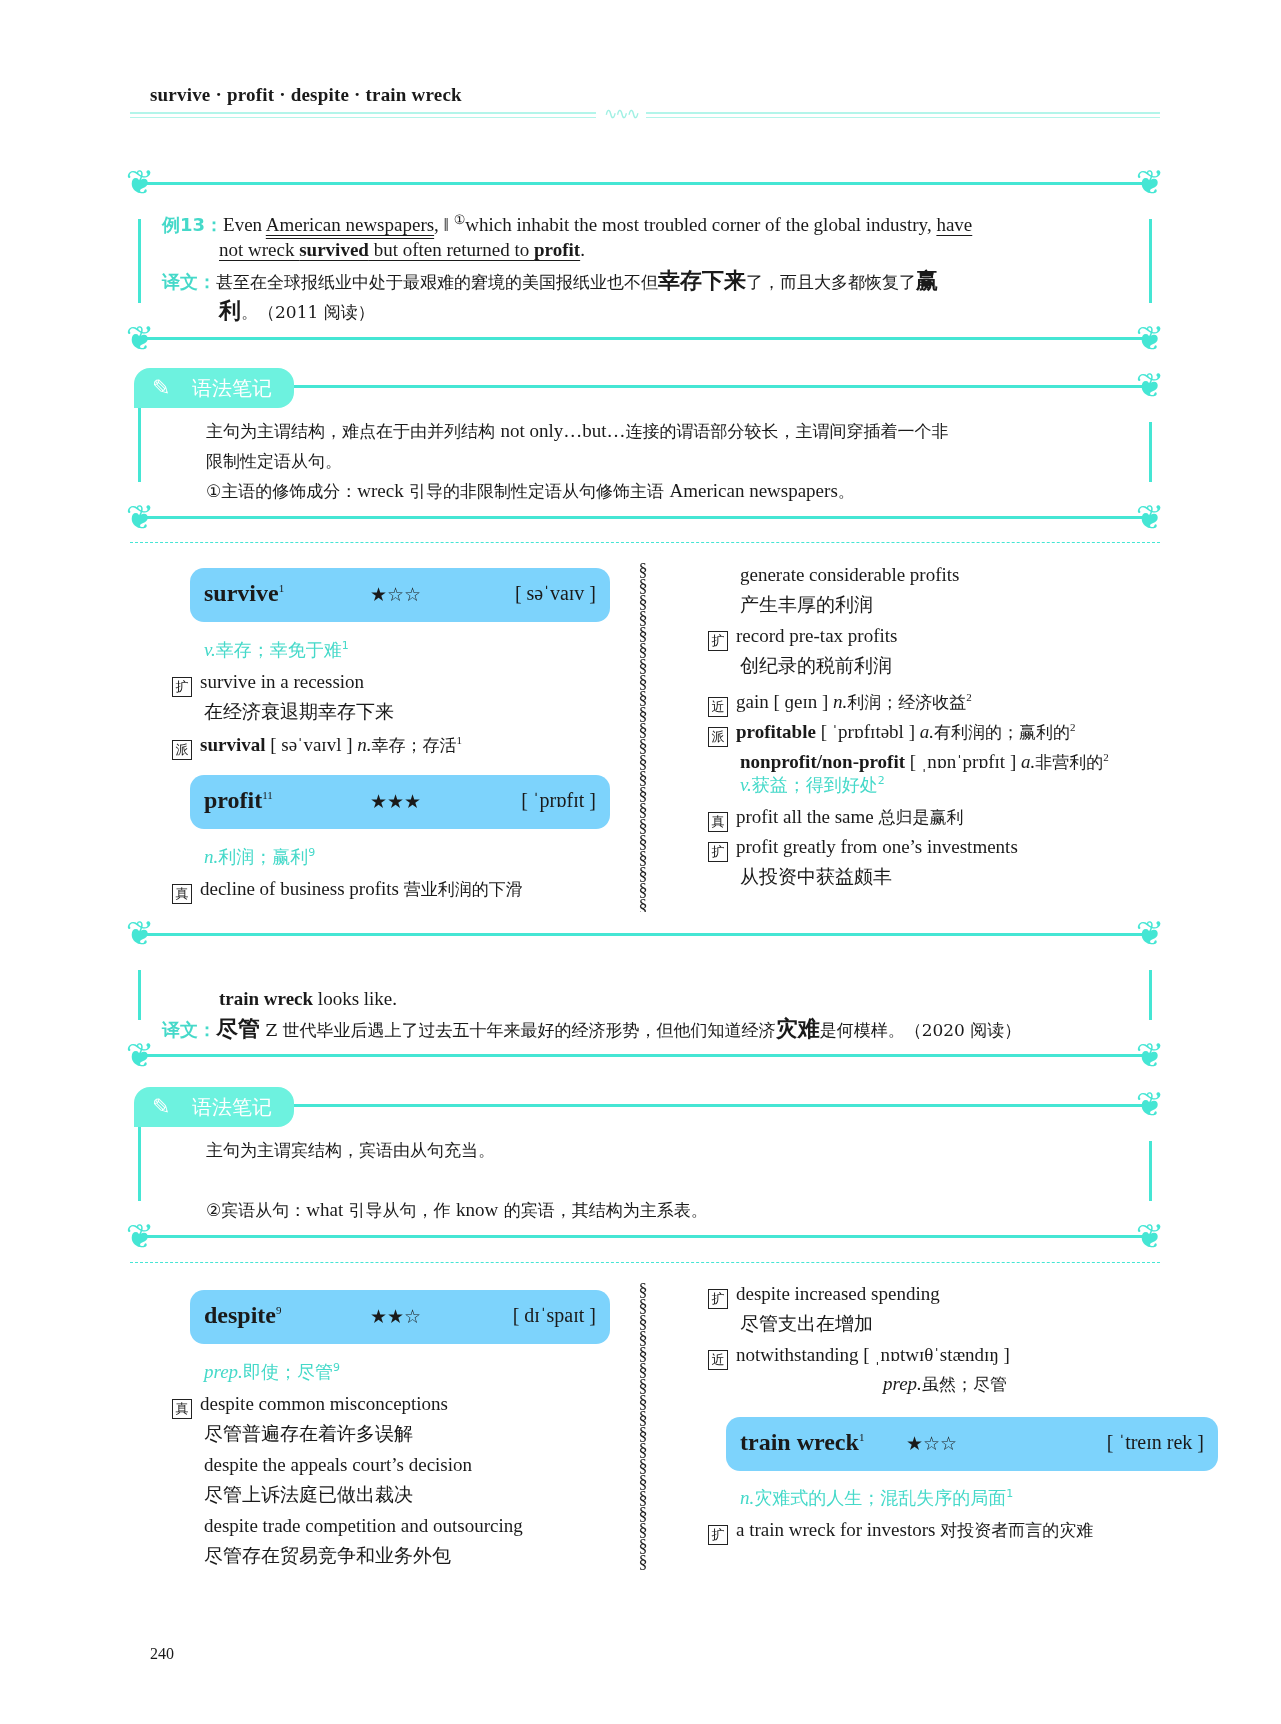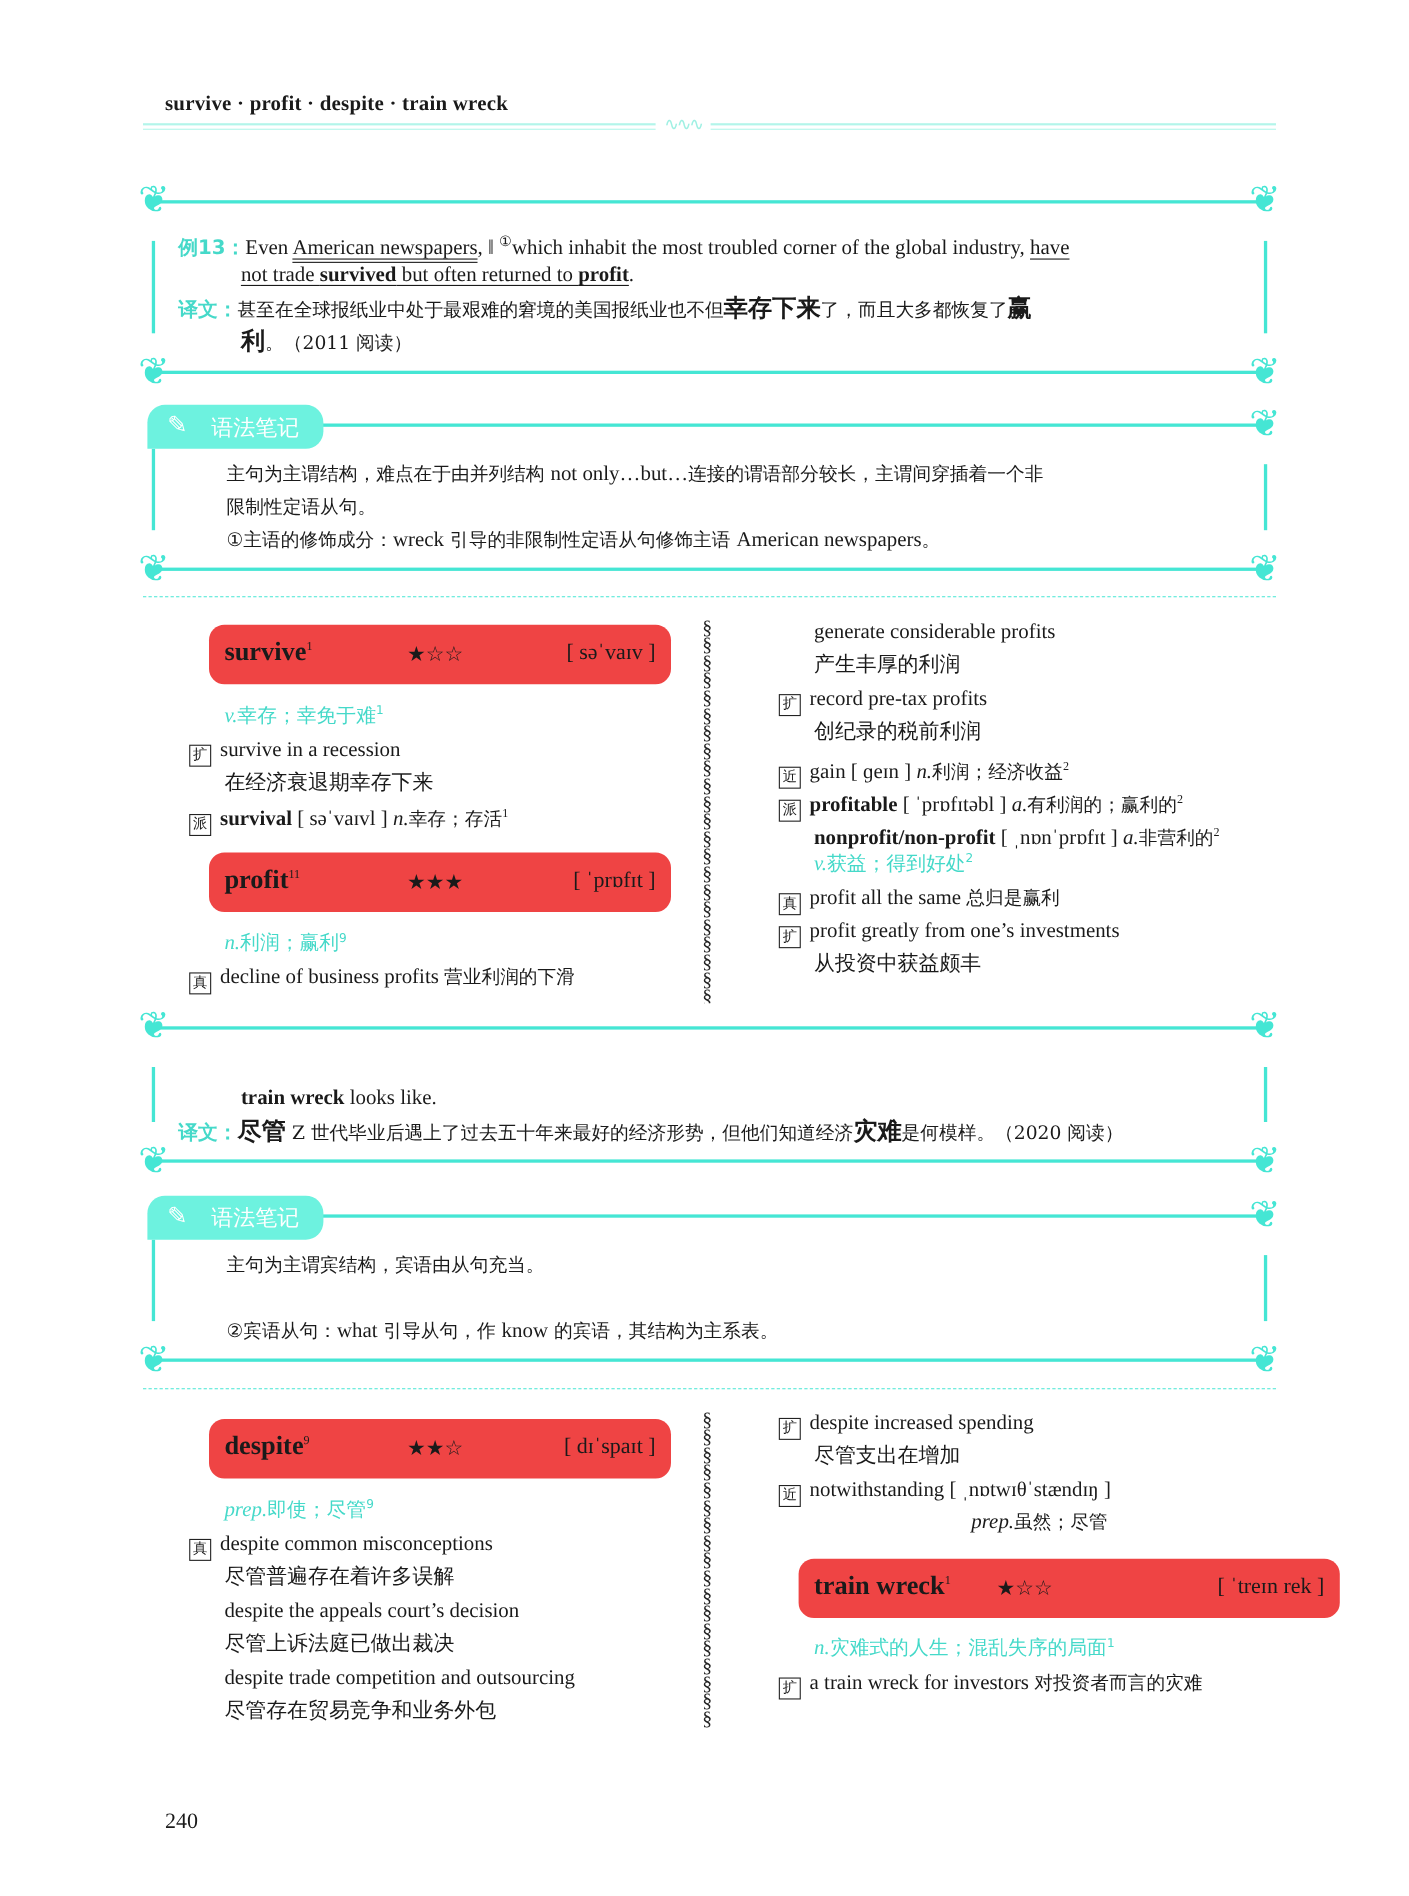--- a/index.html
+++ b/index.html
@@ -27,34 +27,34 @@
   
   .note-box{border-top:3px solid #45e6d4;border-bottom:3px solid #45e6d4;}
   .note-tag{position:absolute;left:-6px;top:-20px;width:160px;height:40px;background:#6df2df;
        border-radius:16px 16px 16px 0;color:#fff;font-family:"DejaVu Sans",sans-serif;font-size:20px;
        line-height:40px;box-sizing:border-box;padding-left:58px;}
   .note-tag .pen{position:absolute;left:18px;top:0;font-size:22px;color:#fff;}
   .note-text{font-family:"DejaVu Sans",sans-serif;font-size:17px;line-height:30px;white-space:nowrap;}
   .note-text .en{font-family:"Liberation Serif",serif;font-size:19px;}
   .dash-rule{height:0;border-top:1px dashed #45e6d4;}
   
-  .word-card{background:#ef4444;border-radius:14px;height:54px;}
+  .word-card{background:#7dd3fc;border-radius:14px;height:54px;}
   .word-card .hw{position:absolute;left:14px;top:12px;font-size:24px;font-weight:bold;}
   .word-card .hw sup{font-size:11px;font-weight:normal;}
   .word-card .stars{position:absolute;font-size:19px;top:15px;}
   .word-card .ipa{position:absolute;right:14px;top:14px;font-size:20px;}
   .def{color:#45d9c9;font-family:"DejaVu Sans",sans-serif;font-size:18px;white-space:nowrap;}
   .def i{font-family:"Liberation Serif",serif;font-size:19px;}
   .def sup{font-size:11px;}
   .entry{font-size:19px;line-height:28px;white-space:nowrap;}
   .entry sup{font-size:11px;}
   .tag{display:inline-block;width:20px;height:20px;border:1.5px solid #222;box-sizing:border-box;
        font-family:"DejaVu Sans",sans-serif;font-size:13px;line-height:17px;text-align:center;vertical-align:-3px;margin-right:8px;}
   .vsep{width:14px;font-size:18px;line-height:16px;color:#222;text-align:center;overflow:hidden;}
-  .pagenum{left:150px;top:1645px;font-size:20px;}
+  .pagenum{left:150px;top:1645px;font-size:16px;}
 </style>
 </head>
 <body>
 
 <div class="abs running-head">survive · profit · despite · train wreck</div>
 <div class="abs head-rule">
   <div class="l1"></div>
     <div class="l2"></div>
   <div class="orn">∿∿∿</div>
 </div>
@@ -64,21 +64,21 @@
     <div class="vl" style="right:-2px;"></div>
   <div class="corner" style="left:-20px;top:-22px;">❦</div>
   <div class="corner" style="right:-20px;top:-22px;">❦</div>
   <div class="corner" style="left:-20px;bottom:-22px;">❦</div>
   <div class="corner" style="right:-20px;bottom:-22px;">❦</div>
 
   <div class="abs ex-line" style="left:22px;top:20px;">
     <span class="ex-label">例13</span><span class="ex-label">：</span><span>Even </span><span class="u2">American newspapers</span><span>, ‖ </span><sup style="font-size:13px">①</sup><span>which inhabit the most troubled corner of the global industry, </span><span class="u1">have</span>
   </div>
   <div class="abs ex-line" style="left:79px;top:50px;">
-    <span class="u1"><span>not trade </span><b>survived</b><span> but often returned to </span><b>profit</b></span><span>.</span>
+    <span class="u1"><span>not wreck </span><b>survived</b><span> but often returned to </span><b>profit</b></span><span>.</span>
   </div>
   <div class="abs ex-line" style="left:22px;top:81px;">
     <span class="ex-label">译文</span><span class="ex-label">：</span><span class="cn">甚至在全球报纸业中处于最艰难的窘境的美国报纸业也不但</span><span class="cnb">幸存下来</span><span class="cn">了，而且大多都恢复了</span><span class="cnb">赢</span>
   </div>
   <div class="abs ex-line" style="left:79px;top:111px;">
     <span class="cnb">利</span><span class="cn">。（2011 阅读）</span>
   </div>
 </div>
 
 <div class="abs note-box" style="left:140px;top:385px;width:1010px;height:128px;">

